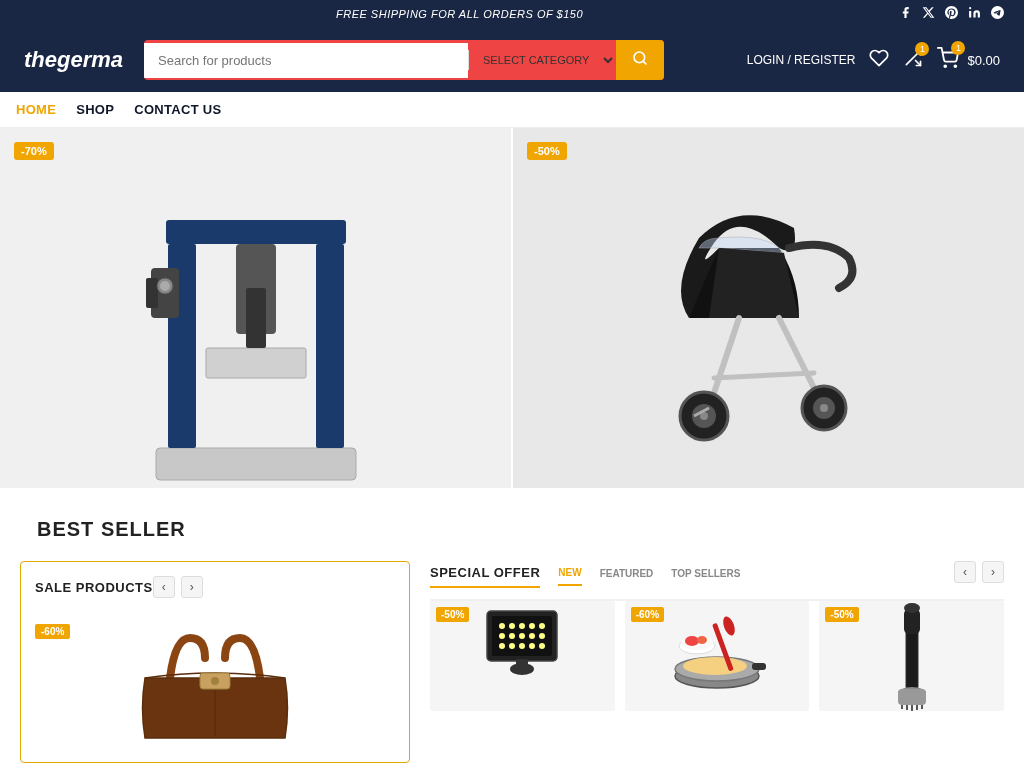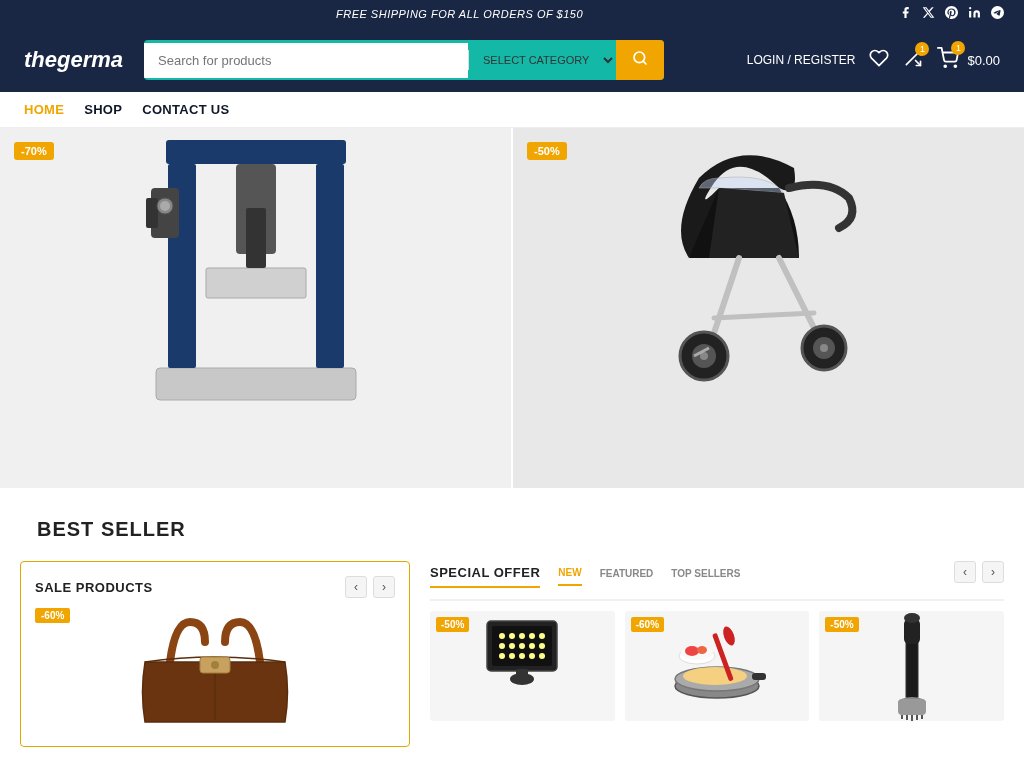--- a/index.html
+++ b/index.html
@@ -33,21 +33,21 @@
       color: #fff;
       font-size: 22px;
       font-style: italic;
       font-weight: bold;
       min-width: 100px;
     }
     .search-bar {
       flex: 1;
       display: flex;
       align-items: center;
-      background: #14b8a6;
+      background: #ef4444;
       border-radius: 4px;
       overflow: hidden;
       max-width: 520px;
     }
     .search-input {
       flex: 1;
       border: none;
       outline: none;
       padding: 10px 14px;
       font-size: 13px;
@@ -113,21 +113,21 @@
       align-items: center;
       gap: 6px;
       color: #fff;
       font-size: 13px;
       cursor: pointer;
     }
 
     
     .nav {
       border-bottom: 1px solid #eee;
-      padding: 10px 24px;
+      padding: 10px 16px;
       display: flex;
       gap: 20px;
       align-items: flex-start;
     }
     .nav-item {
       font-size: 13px;
       font-weight: 600;
       cursor: pointer;
       text-decoration: none;
       color: #0f172a;
@@ -138,21 +138,21 @@
     
     .hero {
       display: flex;
       background: #f5f5f5;
       min-height: 360px;
     }
     .hero-item {
       flex: 1;
       position: relative;
       display: flex;
-      align-items: flex-start;
+      align-items: flex-end;
       justify-content: center;
       background: #f0f0f0;
       overflow: hidden;
       min-height: 360px;
     }
     .hero-item:first-child { border-right: 2px solid #fff; }
     .discount-badge {
       position: absolute;
       top: 14px;
       left: 14px;
@@ -199,22 +199,21 @@
     .sale-products-panel {
       flex: 0 0 390px;
       border: 1.5px solid #e0a800;
       border-radius: 4px;
       padding: 14px;
       margin-right: 20px;
     }
     .sale-products-header {
       display: flex;
       align-items: center;
-      justify-content: space-between;
-      margin-bottom: 4px;
+      margin-bottom: 20px;
     }
     .sale-products-title {
       font-size: 13px;
       font-weight: 700;
       letter-spacing: 0.5px;
       color: #222;
     }
     .nav-arrows { display: flex; gap: 6px; }
     .nav-arrow {
       background: #f5f5f5;
@@ -248,21 +247,20 @@
     }
 
     
     .special-offer-panel {
       flex: 1;
     }
     .special-offer-header {
       display: flex;
       align-items: center;
       gap: 18px;
-      margin-bottom: 10px;
       border-bottom: 2px solid #f0f0f0;
       padding-bottom: 16px;
     }
     .special-offer-title {
       font-size: 13px;
       font-weight: 700;
       letter-spacing: 0.5px;
       color: #222;
       border-bottom: 2px solid #f0a500;
       padding-bottom: 6px;

